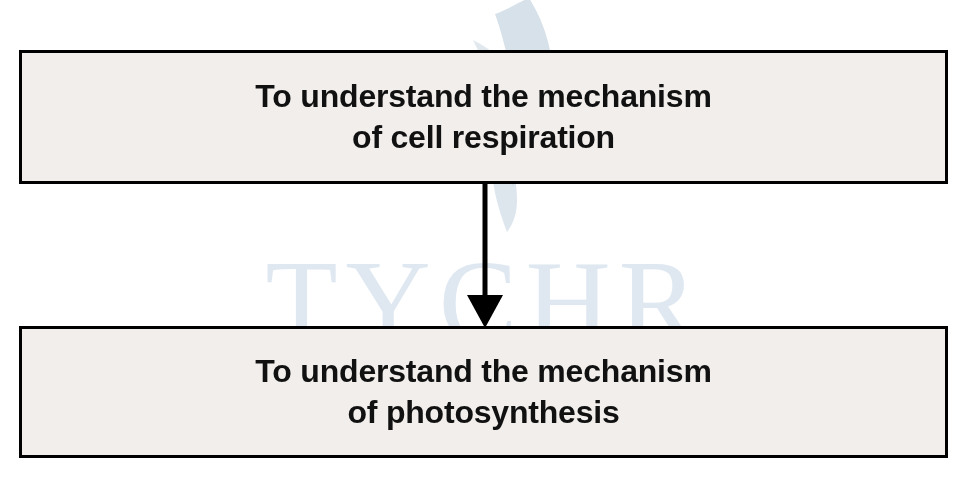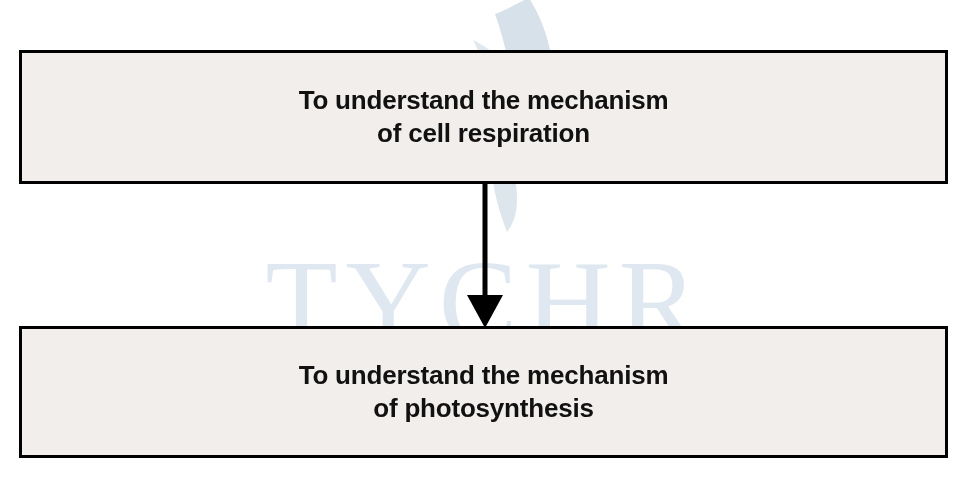--- a/index.html
+++ b/index.html
@@ -76,21 +76,21 @@
     align-items: center;
     justify-content: center;
   }
   #node-1 { left: 19px;  top: 50px;  width: 929px; height: 134px; }
   #node-2 { left: 19px;  top: 326px; width: 929px; height: 132px; }
 
   .node-label {
     text-align: center;
     font-family: "Liberation Sans", sans-serif;
     font-weight: bold;
-    font-size: 26px;
+    font-size: 32px;
     line-height: 1.28;
     color: #111111;
     letter-spacing: -0.2px;
     white-space: pre-line;
   }
 
   
   .connector {
     position: absolute;
     left: 455px;

